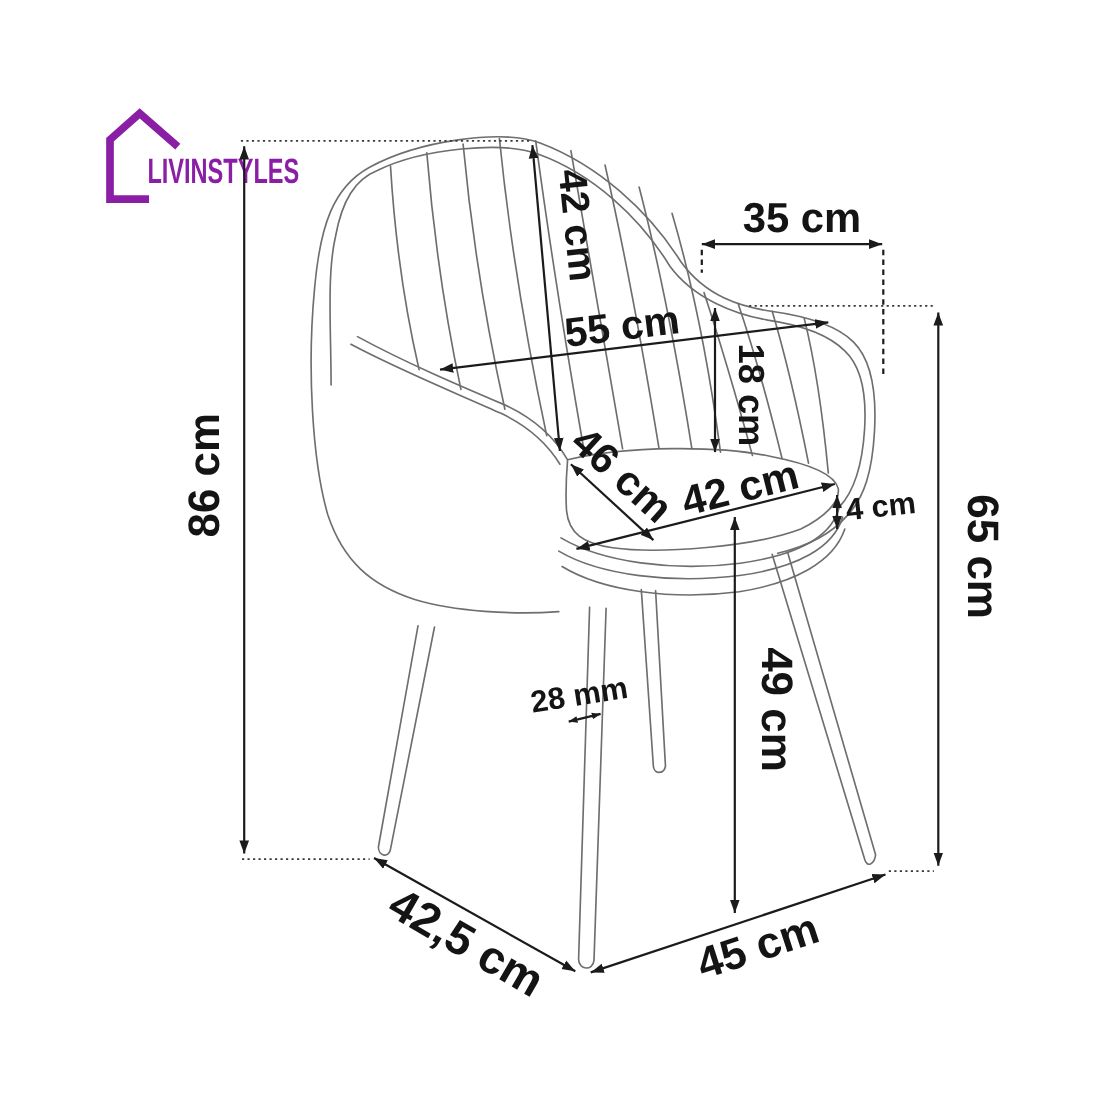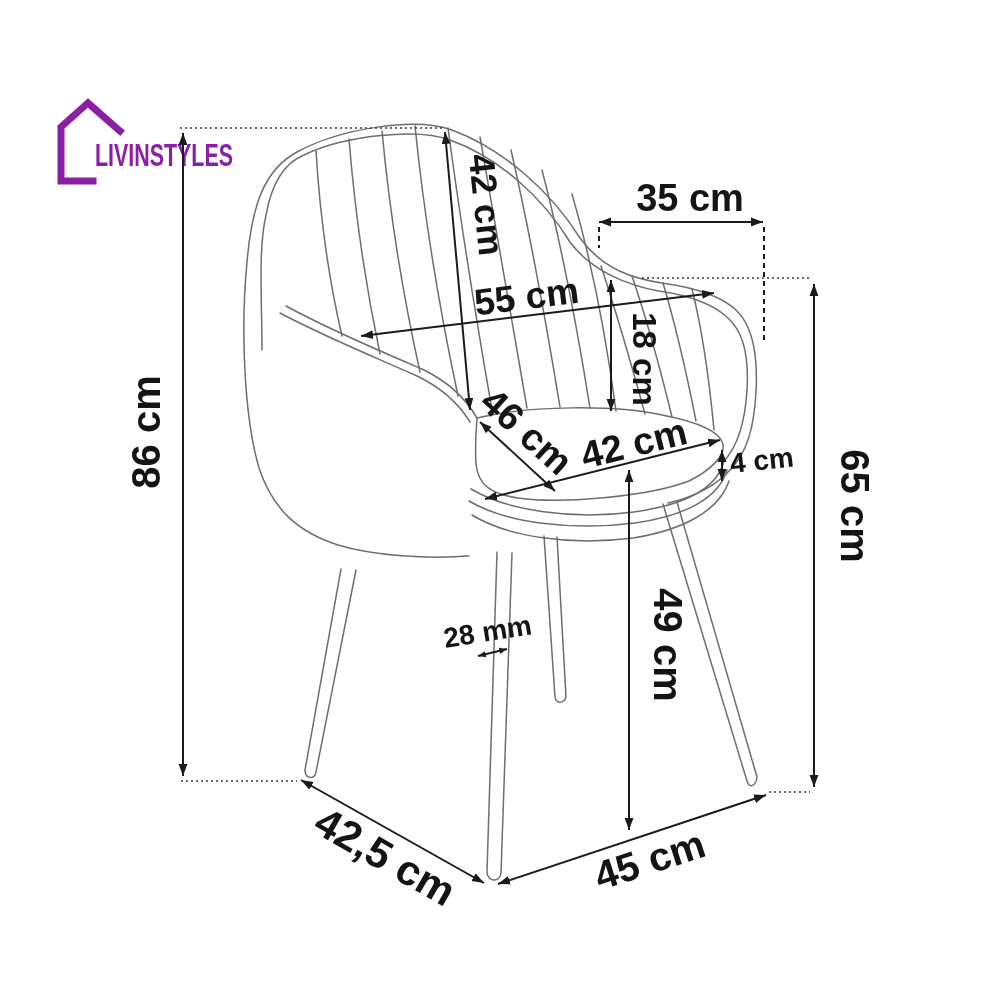--- a/index.html
+++ b/index.html
@@ -1,16 +1,16 @@
 <!DOCTYPE html>
 <html><head>
 <meta charset="utf-8">
 <style>
   html,body{margin:0;padding:0;background:#ffffff;}
-  #stage{position:relative;width:912px;height:1000px;background:#ffffff;overflow:hidden;}
+  #stage{position:relative;width:912px;height:1000px;background:#ffffff;overflow:hidden;margin-left:39px;}
   svg{position:absolute;left:0;top:0;}
   .chair path{fill:none;stroke:#6e6e6e;stroke-width:1.5;stroke-linecap:round;stroke-linejoin:round;}
   .dims line{stroke:#1b1b1b;stroke-width:2;}
   .dims .dot{stroke:#3a3a3a;stroke-width:1.6;stroke-dasharray:2 3;}
   .dims .dash{stroke:#1b1b1b;stroke-width:2;stroke-dasharray:5 4;}
   .dims text{font-family:"Liberation Sans",sans-serif;font-weight:bold;fill:#141414;text-anchor:middle;}
   .logo text{font-family:"Liberation Sans",sans-serif;font-weight:bold;text-anchor:start;}
 </style>
 </head>
 <body>

